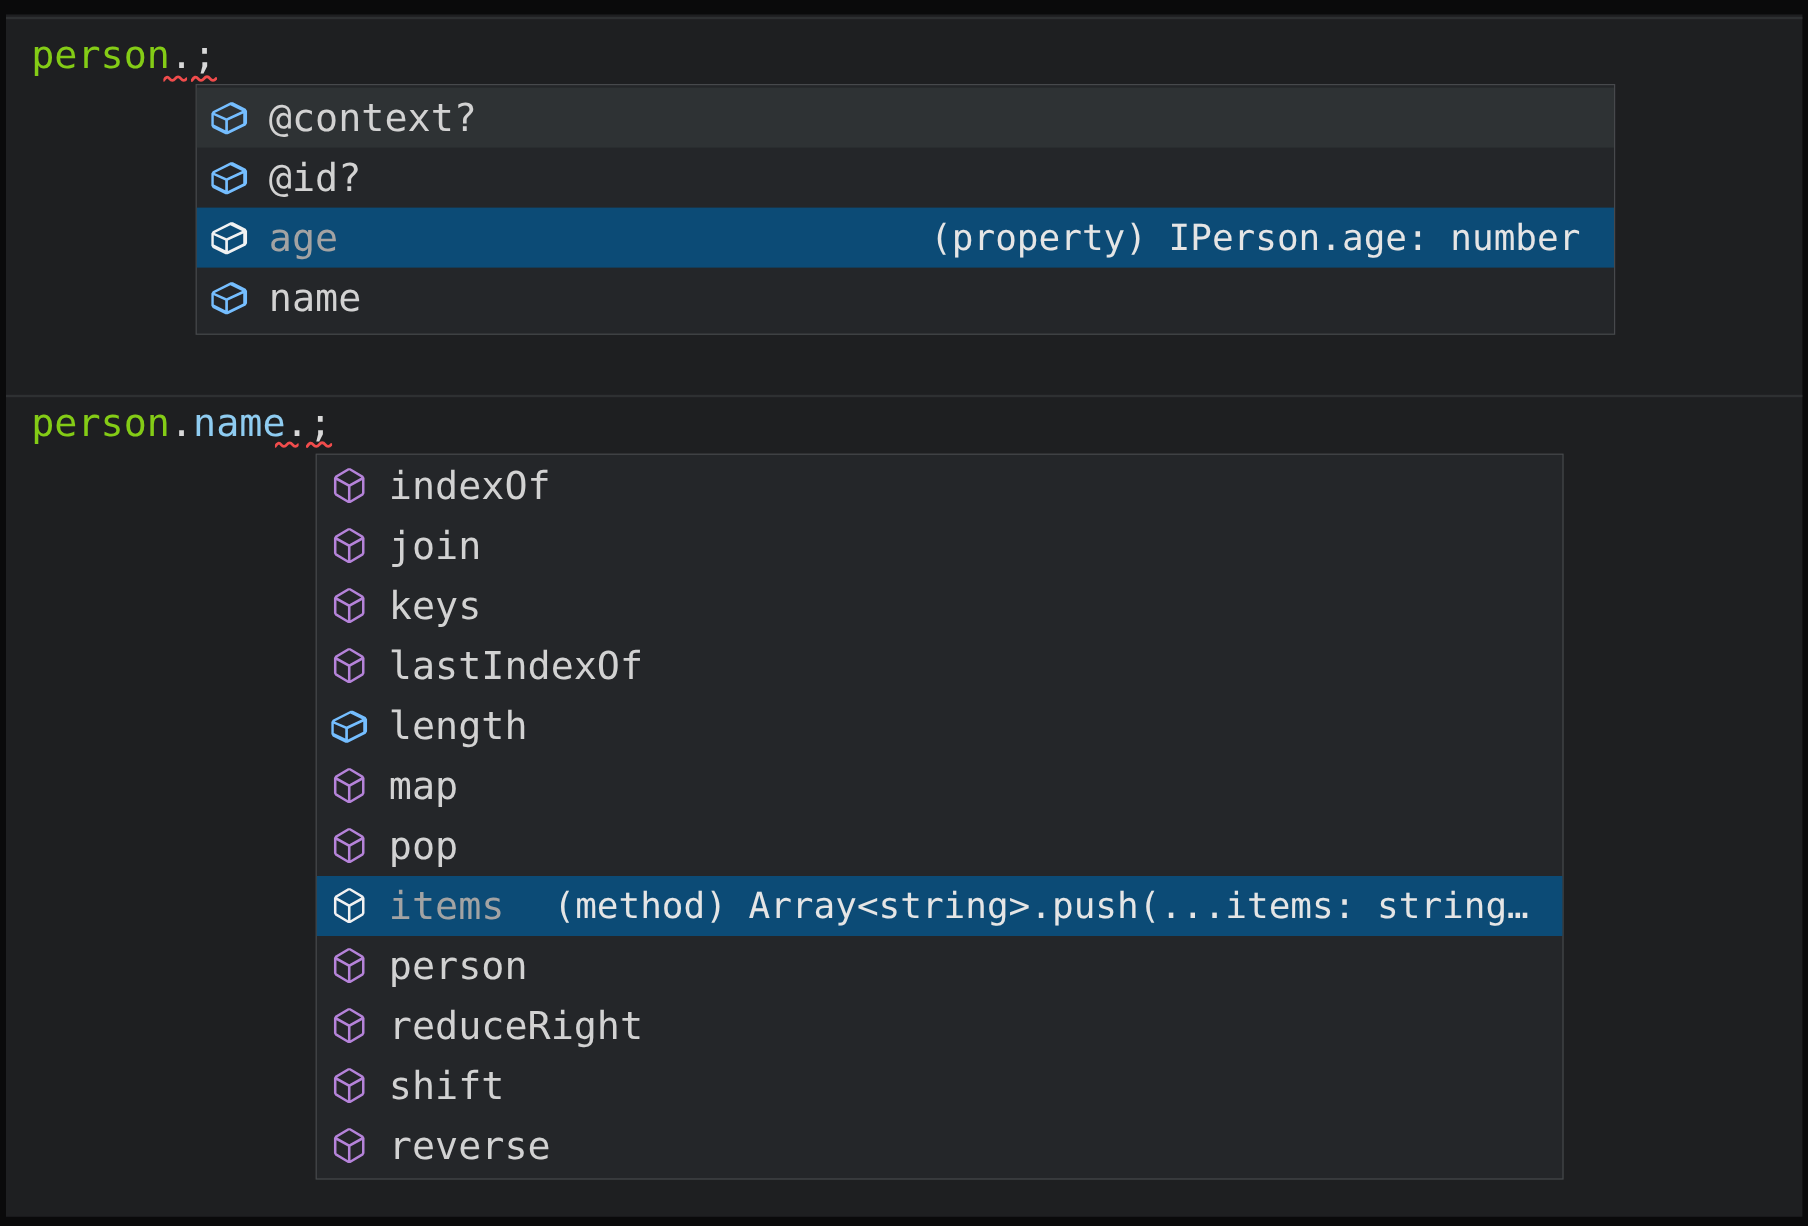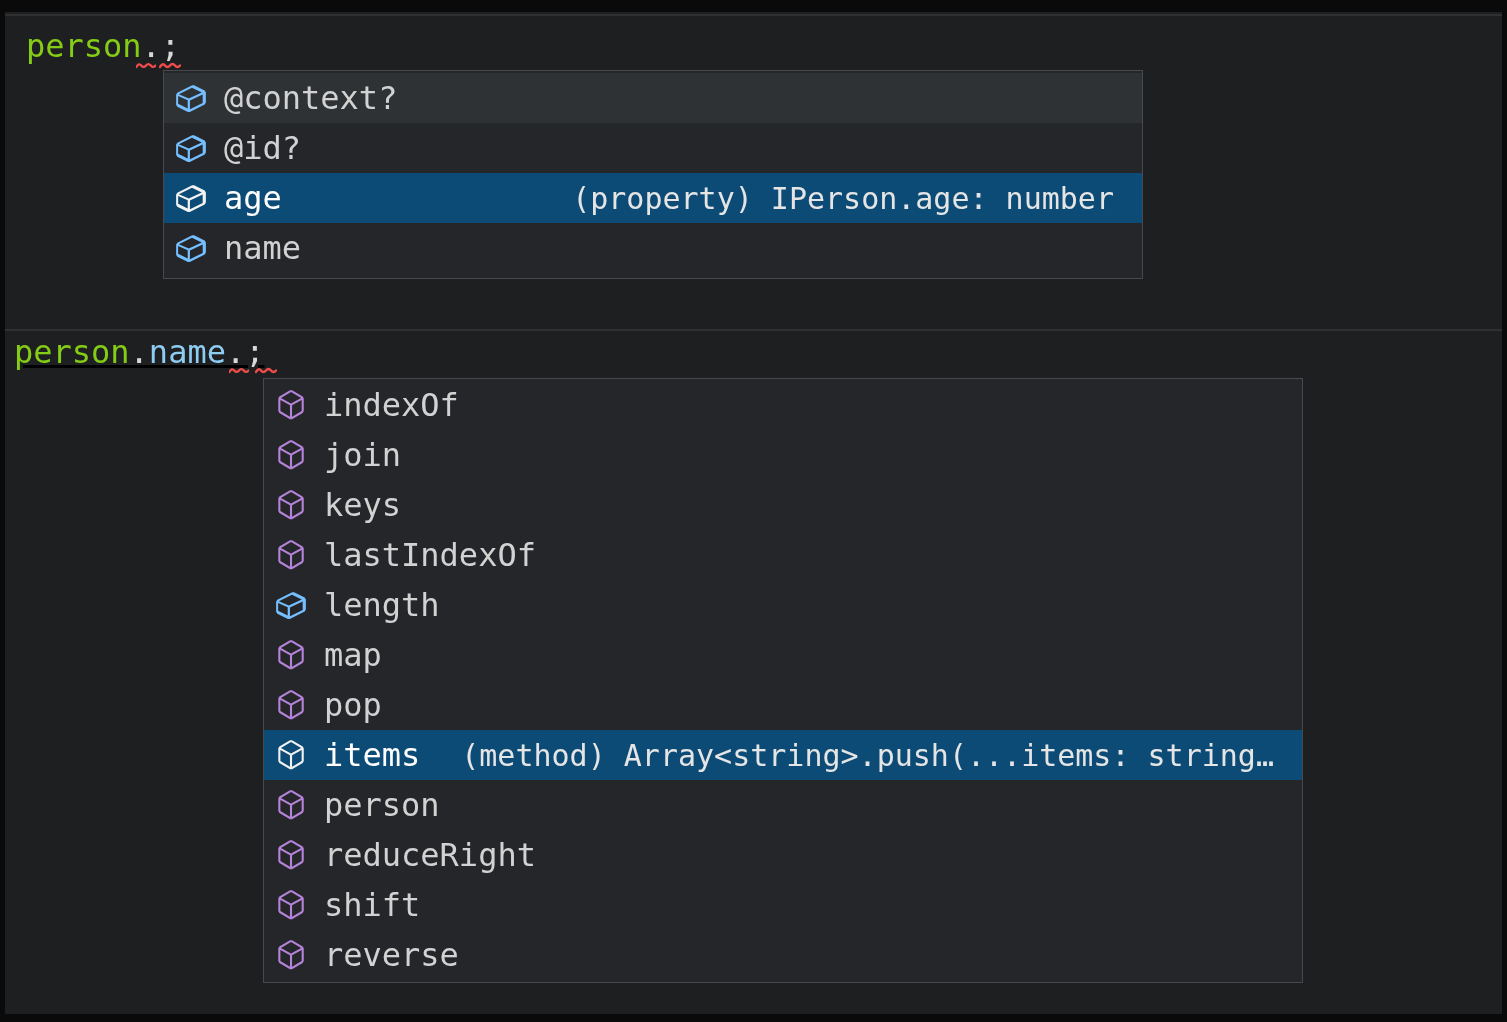--- a/index.html
+++ b/index.html
@@ -7,44 +7,44 @@
     position:relative;width:1507px;height:1022px;
     background:#0a0a0b;overflow:hidden;
     font-family:"DejaVu Sans Mono","Liberation Mono",monospace;
   }
   .editor{position:absolute;left:5px;top:12px;width:1497px;height:1002px;background:#1e1f21;}
   .divider{position:absolute;left:5px;width:1497px;height:2px;background:#2e3032;z-index:1;}
   .divider-1{top:14px;}
   .divider-2{top:329px;}
   .code-line{position:absolute;font-size:32px;line-height:40px;white-space:pre;z-index:2;}
   .line1{left:26px;top:26px;}
-  .line2{left:14px;top:332px;text-decoration:underline;}
+  .line2{left:26px;top:332px;}
   .tok-var{color:#84cc16;}
   .tok-prop{color:#8fccf1;}
   .tok-punct{color:#d8d8d8;}
   .squiggle{position:absolute;z-index:6;}
   .sq1{left:136px;top:61px;}
   .sq2{left:159px;top:61px;}
   .sq3{left:229px;top:366px;}
   .sq4{left:255px;top:366px;}
   .suggest{
     position:absolute;background:#242629;border:1px solid #47494c;
     box-sizing:border-box;z-index:4;
   }
-  .widget1{left:163px;top:70px;width:980px;padding:2px 0 5px 0;}
+  .widget1{left:163px;top:70px;width:1183px;padding:2px 0 5px 0;}
   .widget2{left:263px;top:378px;width:1040px;padding:1px 0 2px 0;}
   .row{display:flex;align-items:center;height:50px;padding:0 28px 0 10px;}
   .row.hover{background:#2e3234;}
   .row.selected{background:#0c4b76;}
   .icon{width:34px;height:34px;margin-right:16px;flex:none;}
   .icon.field{fill:#75beff;}
   .icon.method{fill:#b583d9;}
   .row.selected .icon{fill:#f2f2f2;}
   .lbl{font-size:32px;color:#d2d2d2;}
-  .row.selected .lbl{color:#ffffff;}
+  .row.selected .lbl{color:#a3a3a3;}
   .detail{margin-left:auto;font-size:30px;color:#e5e5e5;white-space:pre;}
 </style>
 </head>
 <body>
 
 <svg width="0" height="0" style="position:absolute" aria-hidden="true">
   <defs>
     <symbol id="sym-field" viewBox="0 0 16 16">
       <path d="M14.45 4.5l-5-2.5h-.9l-7 3.5-.55.9v4.775l.55.9 5 2.5h.9l7-3.5.55-.9V5.4l-.55-.9zm-8 8.45l-4.5-2.25V7.081l4.5 2.025V12.95zm.5-4.712L2.286 6.227l6.164-3.082L13.064 5.4 6.95 8.238zm6.55 2.062l-6 3V9.128l6-2.782v4.454z"></path>
     </symbol>

